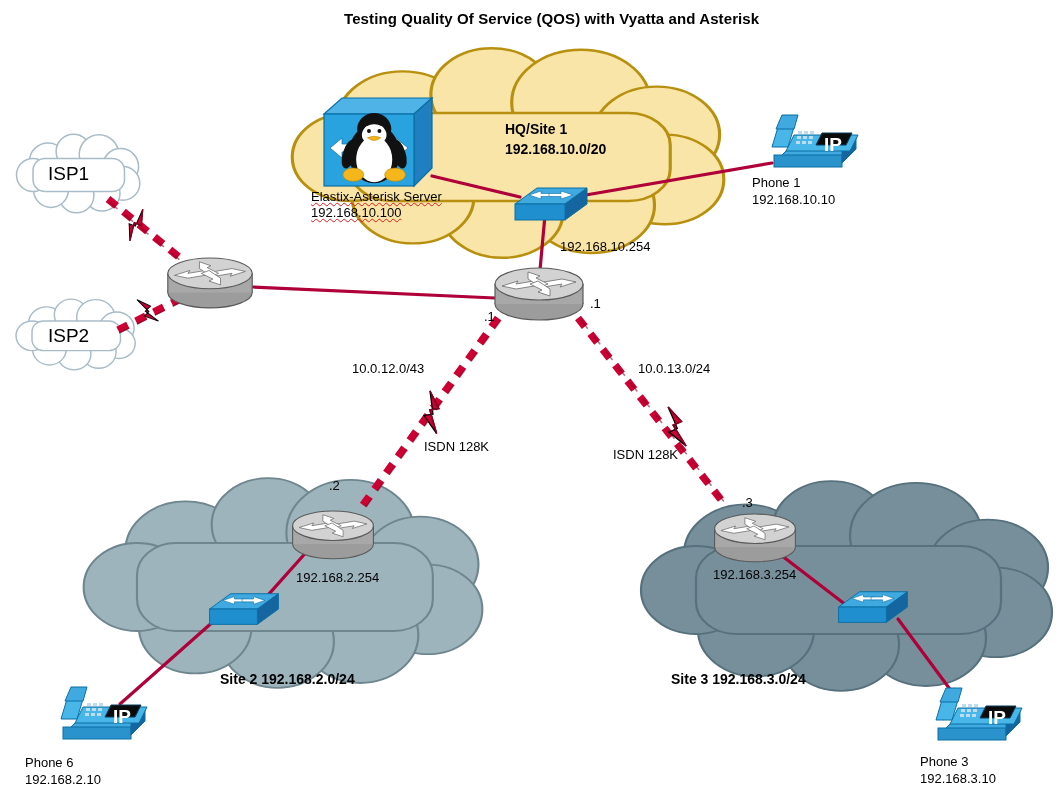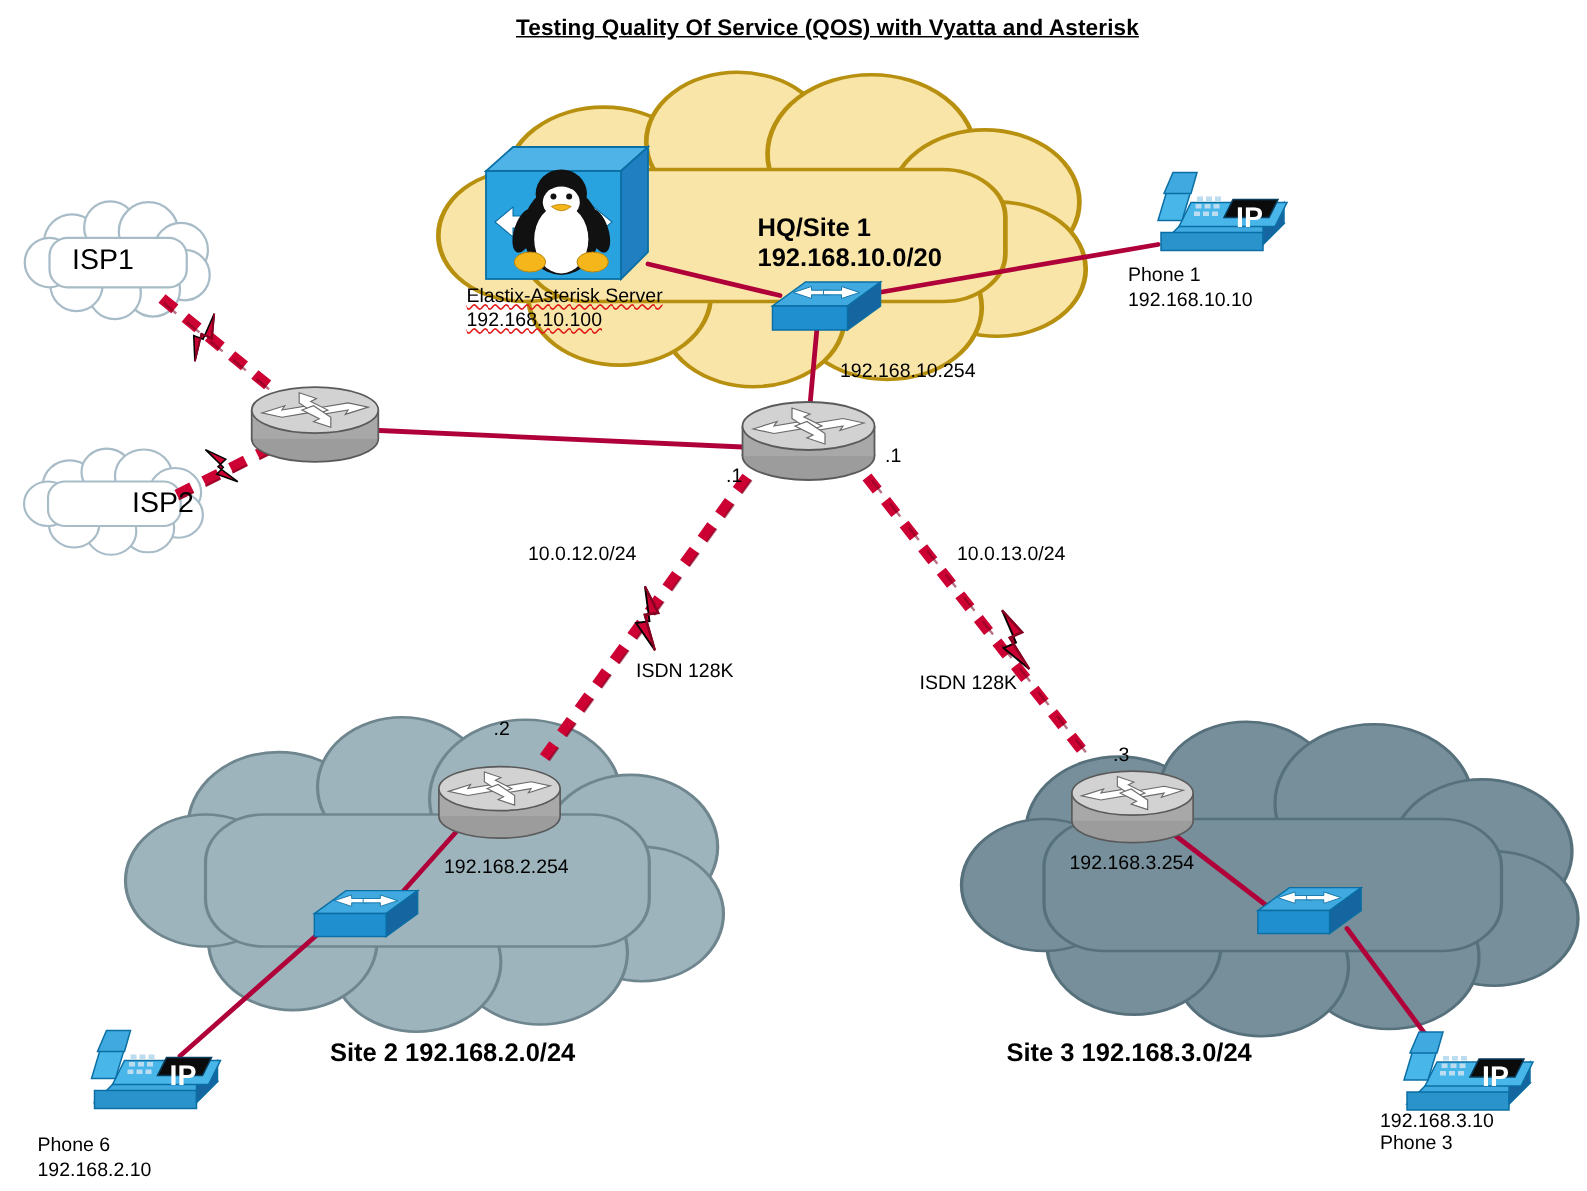--- a/index.html
+++ b/index.html
@@ -4,22 +4,22 @@
 <title>Network Diagram</title>
 <style>
   html,body{margin:0;padding:0;background:#ffffff;}
   body{
     font-family:"Liberation Sans","DejaVu Sans",sans-serif;
     width:1058px;height:794px;overflow:hidden;position:relative;
   }
   #stage{position:relative;width:1058px;height:794px;background:#fff;}
   #stage svg.layer{position:absolute;left:0;top:0;width:1058px;height:794px;}
   .txt{position:absolute;white-space:nowrap;color:#000;line-height:1.12;}
-  .t-title{font-weight:bold;font-size:15px;text-decoration:underline;letter-spacing:0.1px;}
-  .t-big{font-weight:bold;font-size:17px;margin-top:20px;}
+  .t-title{font-weight:bold;font-size:15px;letter-spacing:0.1px;}
+  .t-big{font-weight:bold;font-size:14px;}
   .t-lbl{font-size:19px;}
   .t-sm{font-size:13px;}
   .spell{
     text-decoration:underline;
     text-decoration-color:#e01b1b;
     text-decoration-style:wavy;
     text-decoration-thickness:1px;
     text-underline-offset:1px;
   }
   .node{position:absolute;}
@@ -321,31 +321,31 @@
         <rect x="34" y="26" width="4" height="3"></rect>
           <rect x="40" y="26" width="4" height="3"></rect>
           <rect x="46" y="26" width="4" height="3"></rect>
       </g>
       <polygon points="8,42 24,42 30,22 14,22" fill="#49b6ea" stroke="#0b6fa4" stroke-width="1"></polygon>
       <polygon points="12,24 30,24 34,10 18,10" fill="#3fa9e0" stroke="#0b6fa4" stroke-width="1"></polygon>
       <text x="60" y="46" font-family="Liberation Sans, sans-serif" font-size="19" font-weight="bold" fill="#ffffff">IP</text>
     </svg>
   </div>
   <div class="txt t-sm" style="left:920px;top:755px;">Phone 3</div>
-  <div class="txt t-sm" style="left:920px;top:740px;">192.168.3.10</div>
+  <div class="txt t-sm" style="left:920px;top:772px;">192.168.3.10</div>
 
   <div class="txt t-title" style="left:344px;top:11px;">Testing Quality Of Service (QOS) with Vyatta and Asterisk</div>
 
   <div class="txt t-lbl" style="left:48px;top:163px;">ISP1</div>
-  <div class="txt t-lbl" style="left:48px;top:325px;margin-left:40px;">ISP2</div>
+  <div class="txt t-lbl" style="left:48px;top:325px;">ISP2</div>
 
   <div class="txt t-big" style="left:505px;top:122px;">HQ/Site 1</div>
   <div class="txt t-big" style="left:505px;top:142px;">192.168.10.0/20</div>
 
-  <div class="txt t-sm" style="left:352px;top:362px;">10.0.12.0/24</div>
+  <div class="txt t-sm" style="left:352px;top:362px;">10.0.12.0/43</div>
   <div class="txt t-sm" style="left:424px;top:440px;">ISDN 128K</div>
 
   <div class="txt t-sm" style="left:638px;top:362px;">10.0.13.0/24</div>
   <div class="txt t-sm" style="left:613px;top:448px;">ISDN 128K</div>
 
   <div class="txt t-big" style="left:220px;top:672px;">Site 2 192.168.2.0/24</div>
   <div class="txt t-big" style="left:671px;top:672px;">Site 3 192.168.3.0/24</div>
 
 </div>
 

